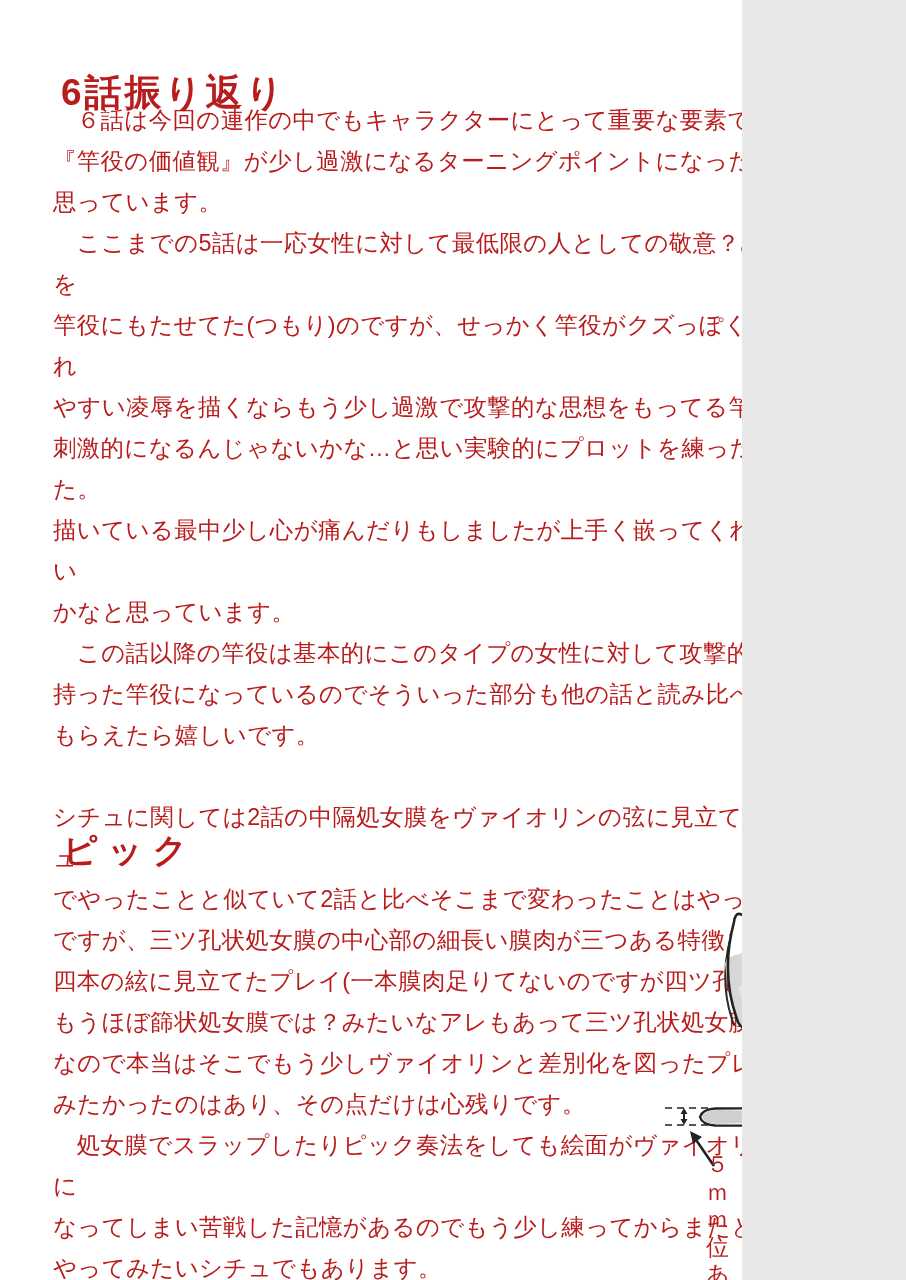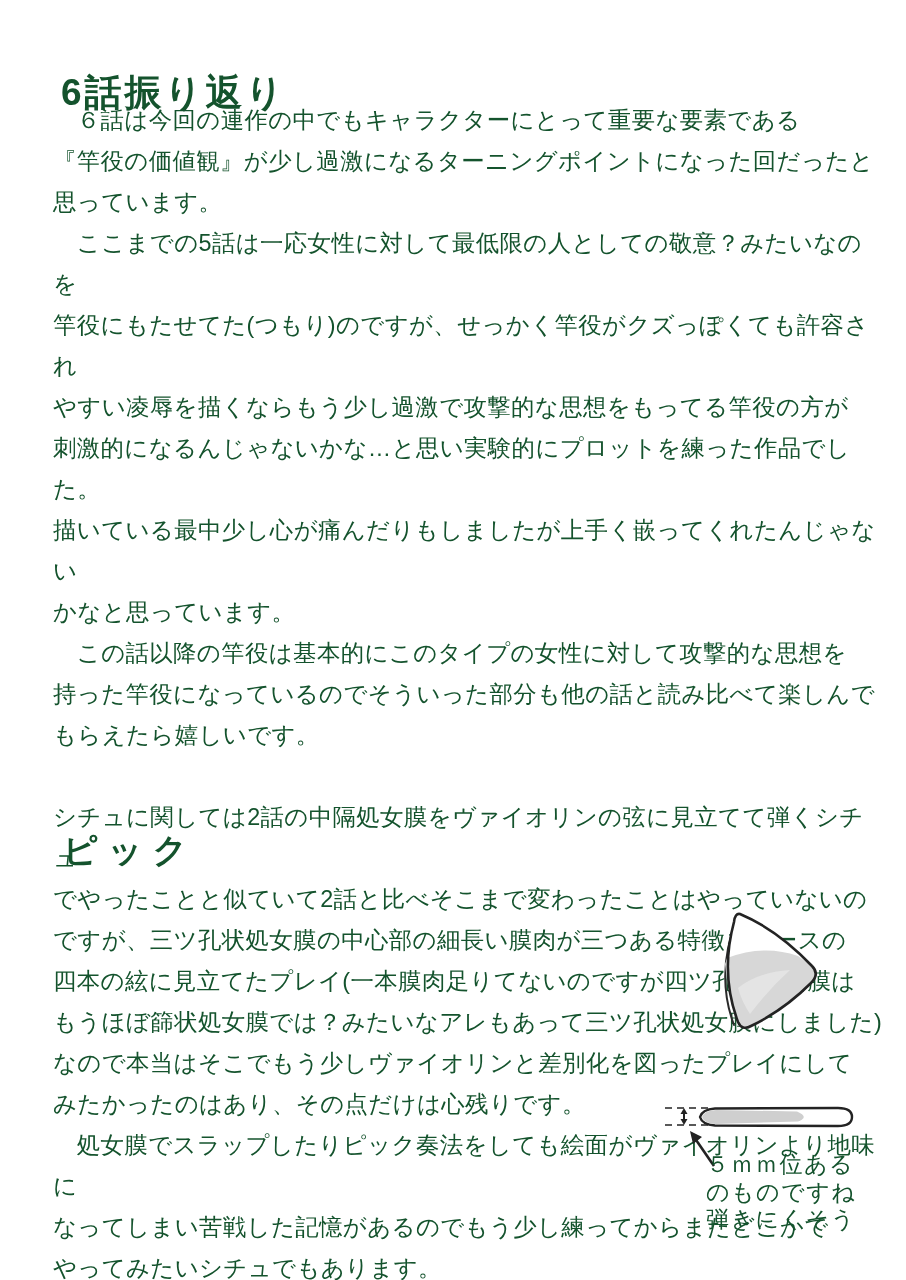--- a/index.html
+++ b/index.html
@@ -1,23 +1,23 @@
 <!DOCTYPE html>
 <html lang="ja"><head>
 <meta charset="utf-8">
 <style>
   html, body { margin: 0; padding: 0; background: #e8e8e8; }
   .page {
     position: relative;
-    width: 906px;
+    width: 742px;
     height: 1280px;
     background: #ffffff;
     overflow: hidden;
     font-family: "Liberation Sans", "DejaVu Sans", sans-serif;
-    color: #14532d;
+    color: #b91c1c;
     -webkit-font-smoothing: antialiased;
   }
   .heading-1 {
     position: absolute;
     left: 61px;
     top: 48px;
     font-size: 37px;
     font-weight: 700;
     letter-spacing: 3px;
     line-height: 1.1;

